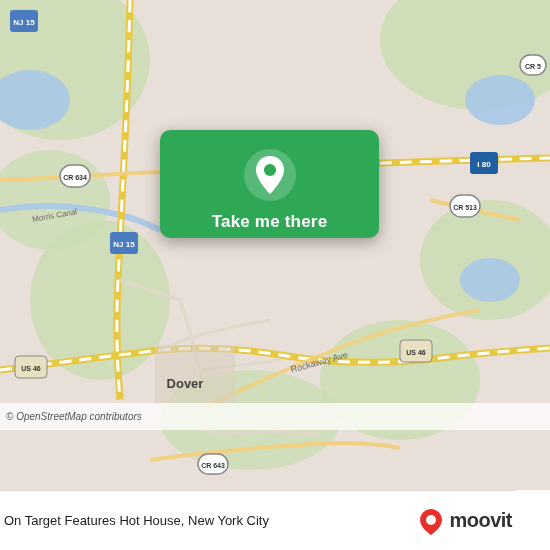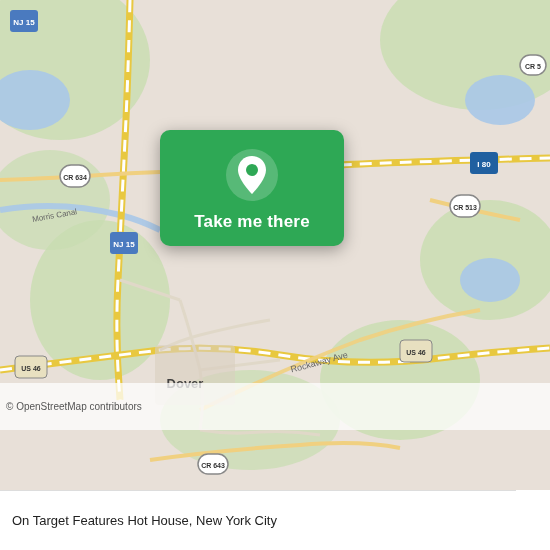--- a/index.html
+++ b/index.html
@@ -26,27 +26,27 @@
       height: 100%;
       position: absolute;
       top: 0; left: 0;
     }
 
     
     #take-me-there-card {
       position: absolute;
       top: 130px;
       left: 160px;
-      width: 184px;
+      width: 219px;
       background: #2ea855;
       border-radius: 10px;
       display: flex;
       flex-direction: column;
       align-items: center;
-      padding: 18px 16px 14px;
+      padding: 18px 16px 6px;
       box-shadow: 0 4px 16px rgba(0,0,0,0.35);
       cursor: pointer;
     }
 
     #location-pin-icon {
       width: 54px;
       height: 54px;
       margin-bottom: 10px;
     }
 
@@ -58,21 +58,21 @@
       white-space: nowrap;
     }
 
     
     #bottom-bar {
       width: 516px;
       height: 60px;
       background: #fff;
       display: flex;
       align-items: center;
-      padding: 0 12px;
+      padding: 0 4px;
       border-top: 1px solid #ddd;
       justify-content: space-between;
     }
 
     #location-name {
       font-size: 13px;
       color: #222;
       font-weight: 500;
       flex: 1;
     }
@@ -97,21 +97,22 @@
     }
 
     #copyright-bar {
       position: absolute;
       bottom: 60px;
       left: 0;
       width: 100%;
       background: rgba(255,255,255,0.75);
       font-size: 10px;
       color: #555;
-      padding: 18px 6px;
+      padding: 8px 6px;
+      font-style: italic;
     }
   </style>
 </head>
 <body>
 
 <div id="map-container">
   <svg id="map-svg" viewBox="0 0 550 490" xmlns="http://www.w3.org/2000/svg">
 
     <rect width="550" height="490" fill="#e8e0d8"></rect>
 
@@ -200,13 +201,20 @@
     <span id="take-me-there-label">Take me there</span>
   </div>
 
   <div id="copyright-bar">
     <span>© OpenStreetMap contributors</span>
   </div>
 </div>
 
 <div id="bottom-bar">
   <span id="location-name">On Target Features Hot House, New York City</span>
+  <div id="moovit-logo">
+    <svg id="moovit-pin" viewBox="0 0 28 28" xmlns="http://www.w3.org/2000/svg">
+      <path d="M14 2 C8 2 3 7 3 13 C3 21 14 28 14 28 C14 28 25 21 25 13 C25 7 20 2 14 2 Z" fill="#e8302a"></path>
+      <circle cx="14" cy="13" r="5" fill="white"></circle>
+    </svg>
+    <span id="moovit-text">moovit</span>
+  </div>
 </div>
 
 </body></html>

